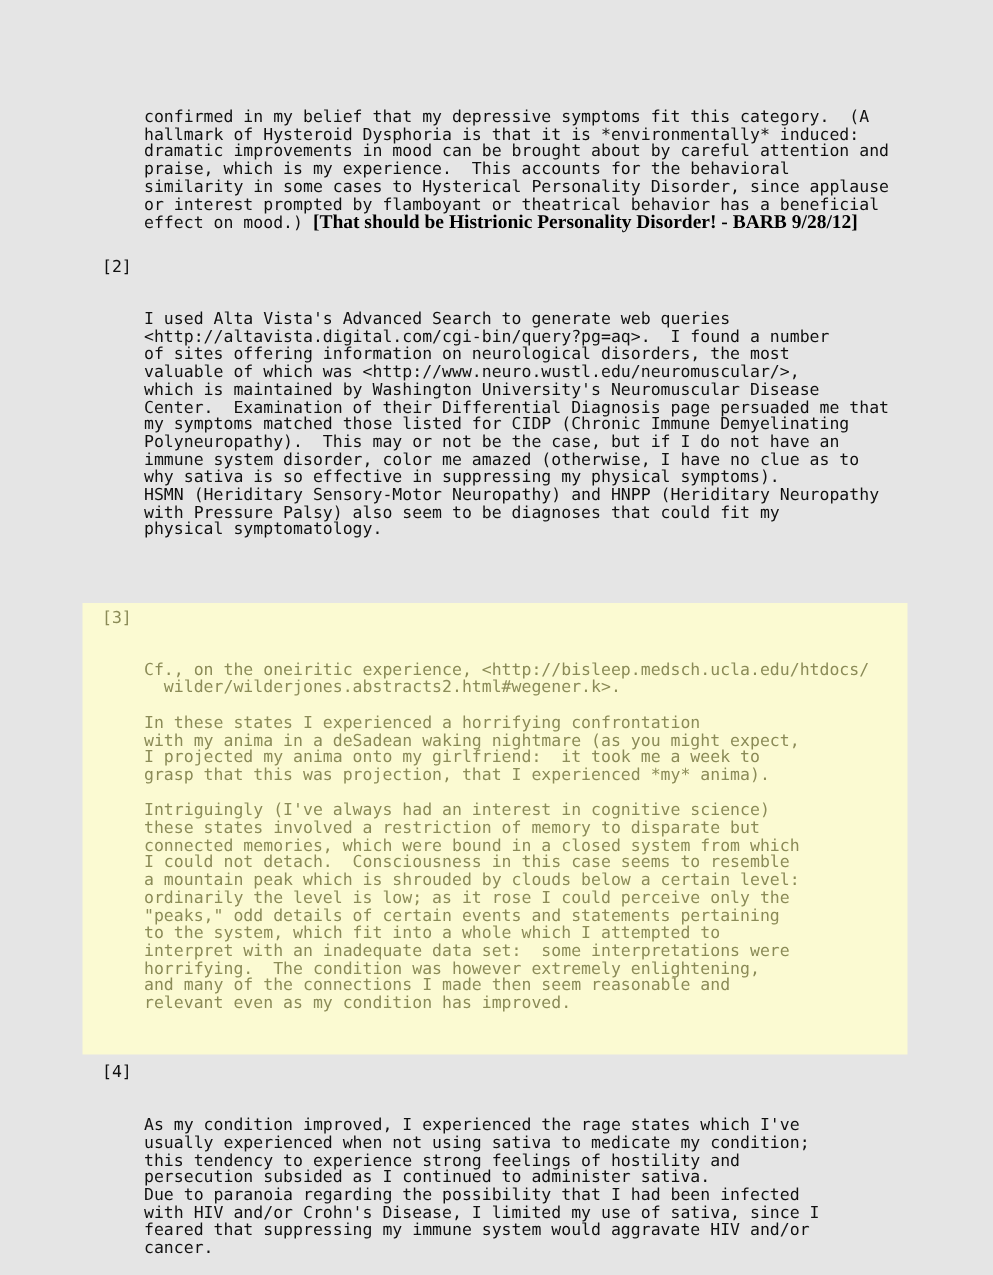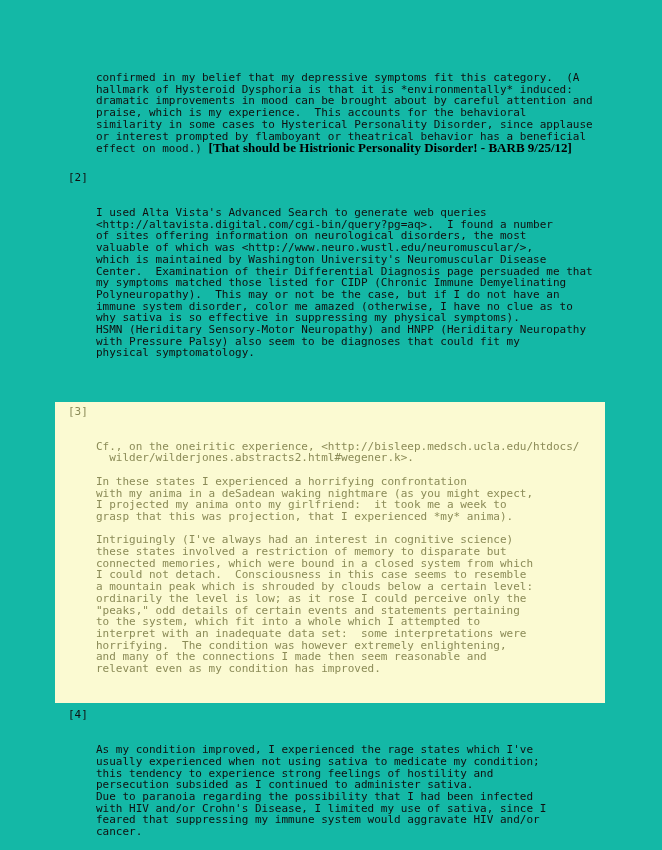--- a/index.html
+++ b/index.html
@@ -1,20 +1,20 @@
 <!DOCTYPE html>
 <html><head>
 <meta charset="utf-8">
 <style>
   html, body { margin: 0; padding: 0; background: #ffffff; }
   .page {
     position: relative;
     width: 662px;
     height: 850px;
-    background: #14b8a6;
+    background: #e5e5e5;
     overflow: hidden;
     font-family: "DejaVu Sans Mono", monospace;
     font-size: 11px;
     line-height: 11.7px;
     color: #101010;
   }
   .content { padding-top: 72px; }
 
   .mono { white-space: pre; }
 
@@ -57,21 +57,21 @@
 
 <div class="page">
   <div class="content">
 
     <div class="intro"><span class="mono">confirmed in my belief that my depressive symptoms fit this category.  (A
 hallmark of Hysteroid Dysphoria is that it is *environmentally* induced:
 dramatic improvements in mood can be brought about by careful attention and
 praise, which is my experience.  This accounts for the behavioral
 similarity in some cases to Hysterical Personality Disorder, since applause
 or interest prompted by flamboyant or theatrical behavior has a beneficial
-effect on mood.) </span><span class="annotation">[That should be Histrionic Personality Disorder! - BARB 9/25/12]</span></div>
+effect on mood.) </span><span class="annotation">[That should be Histrionic Personality Disorder! - BARB 9/28/12]</span></div>
 
     <div class="fn fn2">
       <span class="marker">[2]</span>
       <div class="mono">I used Alta Vista's Advanced Search to generate web queries
 &lt;http://altavista.digital.com/cgi-bin/query?pg=aq&gt;.  I found a number
 of sites offering information on neurological disorders, the most
 valuable of which was &lt;http://www.neuro.wustl.edu/neuromuscular/&gt;,
 which is maintained by Washington University's Neuromuscular Disease
 Center.  Examination of their Differential Diagnosis page persuaded me that
 my symptoms matched those listed for CIDP (Chronic Immune Demyelinating

